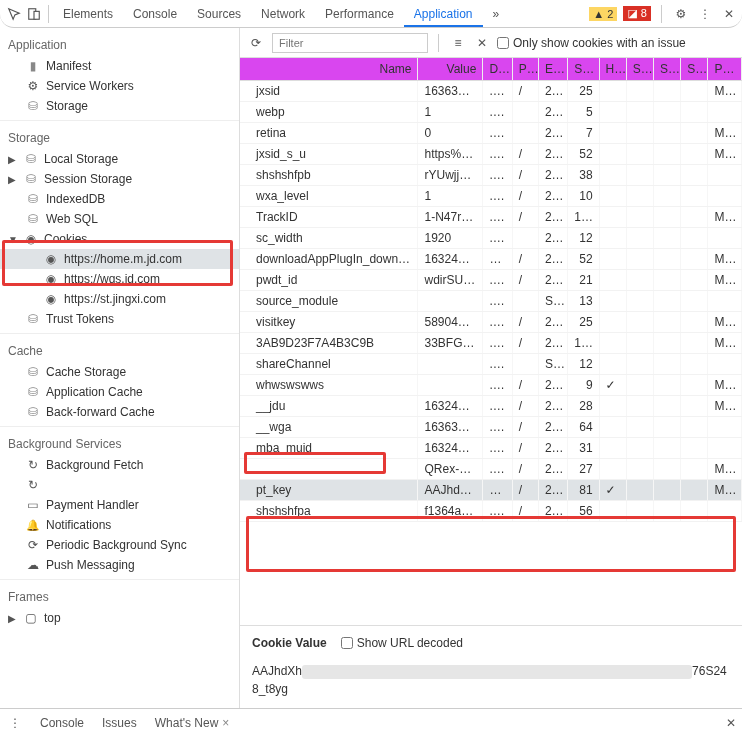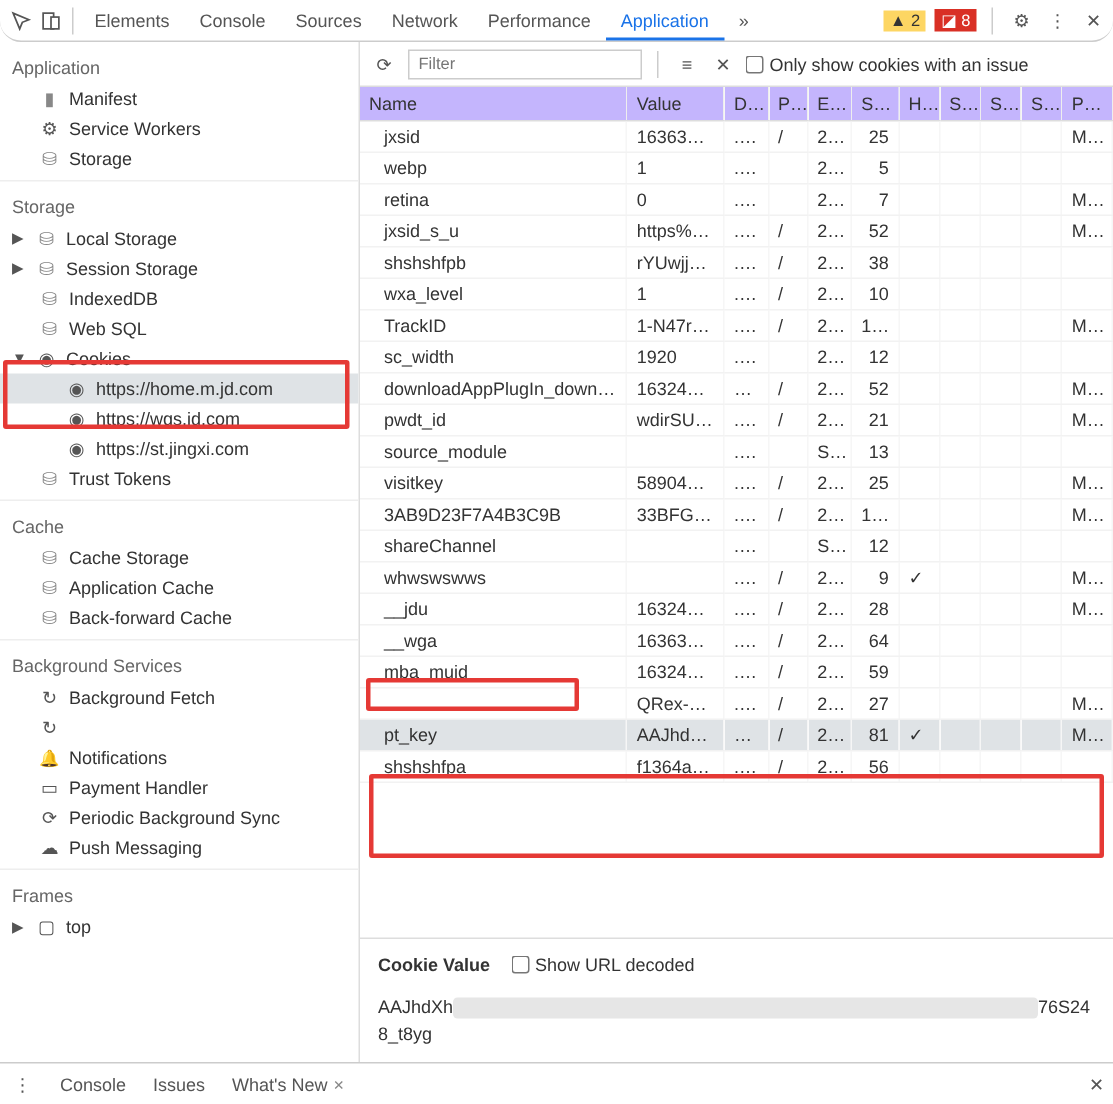--- a/index.html
+++ b/index.html
@@ -36,21 +36,21 @@
   .rightpanel { flex: 1; display: flex; flex-direction: column; }
   .toolbar { height: 30px; border-bottom: 1px solid #ddd; display: flex; align-items: center; padding: 0 6px; gap: 6px; }
   .reload { width: 20px; height: 20px; display: flex; align-items: center; justify-content: center; color: #555; cursor: pointer; }
   .filter-input { flex: 0 0 150px; border: 1px solid #ccc; padding: 2px 6px; font-size: 11px; height: 20px; }
   .tb-icon { width: 18px; color: #555; cursor: pointer; text-align:center; }
   .chk { display:flex; align-items:center; gap:4px; color:#333; }
   .chk input { width:12px; height:12px; }
   
   .tablewrap { flex: 1; overflow: auto; border-bottom: 1px solid #ddd; }
   table { border-collapse: collapse; width: 100%; font-size: 12px; table-layout: fixed; }
-  th { text-align: left; font-weight: normal; color: #333; border-bottom: 1px solid #ddd; border-right: 1px solid #eee; padding: 4px 6px; background: #c4b5fd; position: sticky; top: 0; cursor: pointer; white-space: nowrap; overflow: hidden; text-overflow: ellipsis; }
+  th { text-align: right; font-weight: normal; color: #333; border-bottom: 1px solid #ddd; border-right: 1px solid #eee; padding: 4px 6px; background: #d946ef; position: sticky; top: 0; cursor: pointer; white-space: nowrap; overflow: hidden; text-overflow: ellipsis; }
   td { border-bottom: 1px solid #f2f2f2; border-right: 1px solid #f6f6f6; padding: 3px 6px; white-space: nowrap; overflow: hidden; text-overflow: ellipsis; }
   td.name { padding-left: 16px; }
   td.num { text-align: right; }
   tr.rowsel td { background: #dfe3e6; }
   
   .cookieval { padding: 10px 12px; position: relative; }
   .cookieval .head { display: flex; align-items: center; gap: 14px; margin-bottom: 6px; }
   .cookieval .head .lbl { font-weight: bold; }
   .cookieval .val { color: #333; word-break: break-all; line-height: 18px; margin-top: 12px; }
   .blur { display:inline-block; background:#e6e6e6; color:transparent; border-radius:3px; vertical-align:middle; }
@@ -184,26 +184,26 @@
 
     <div class="section-title">Background Services</div>
     <div class="tree-item sub1">
         <span class="icon i-sync"></span>
         <span class="label">Background Fetch</span>
       </div>
     <div class="tree-item sub1">
         <span class="icon i-sync"></span>
       </div>
     <div class="tree-item sub1">
+        <span class="icon i-card"></span>
+        <span class="label">Payment Handler</span>
+      </div>
+    <div class="tree-item sub1">
         <span class="icon i-bell"></span>
         <span class="label">Notifications</span>
-      </div>
-    <div class="tree-item sub1">
-        <span class="icon i-card"></span>
-        <span class="label">Payment Handler</span>
       </div>
     <div class="tree-item sub1">
         <span class="icon i-clock"></span>
         <span class="label">Periodic Background Sync</span>
       </div>
     <div class="tree-item sub1">
         <span class="icon i-push"></span>
         <span class="label">Push Messaging</span>
       </div>
     <div class="divider"></div>
@@ -480,21 +480,21 @@
               <td></td>
               <td></td>
               <td></td>
             </tr>
             <tr>
               <td class="name">mba_muid</td>
               <td>163249…</td>
               <td>.j…</td>
               <td>/</td>
               <td>2…</td>
-              <td class="num">59</td>
+              <td class="num">31</td>
               <td></td>
               <td></td>
               <td></td>
               <td></td>
               <td></td>
             </tr>
             <tr>
               <td class="name"></td>
               <td>QRex-G…</td>
               <td>.j…</td>

